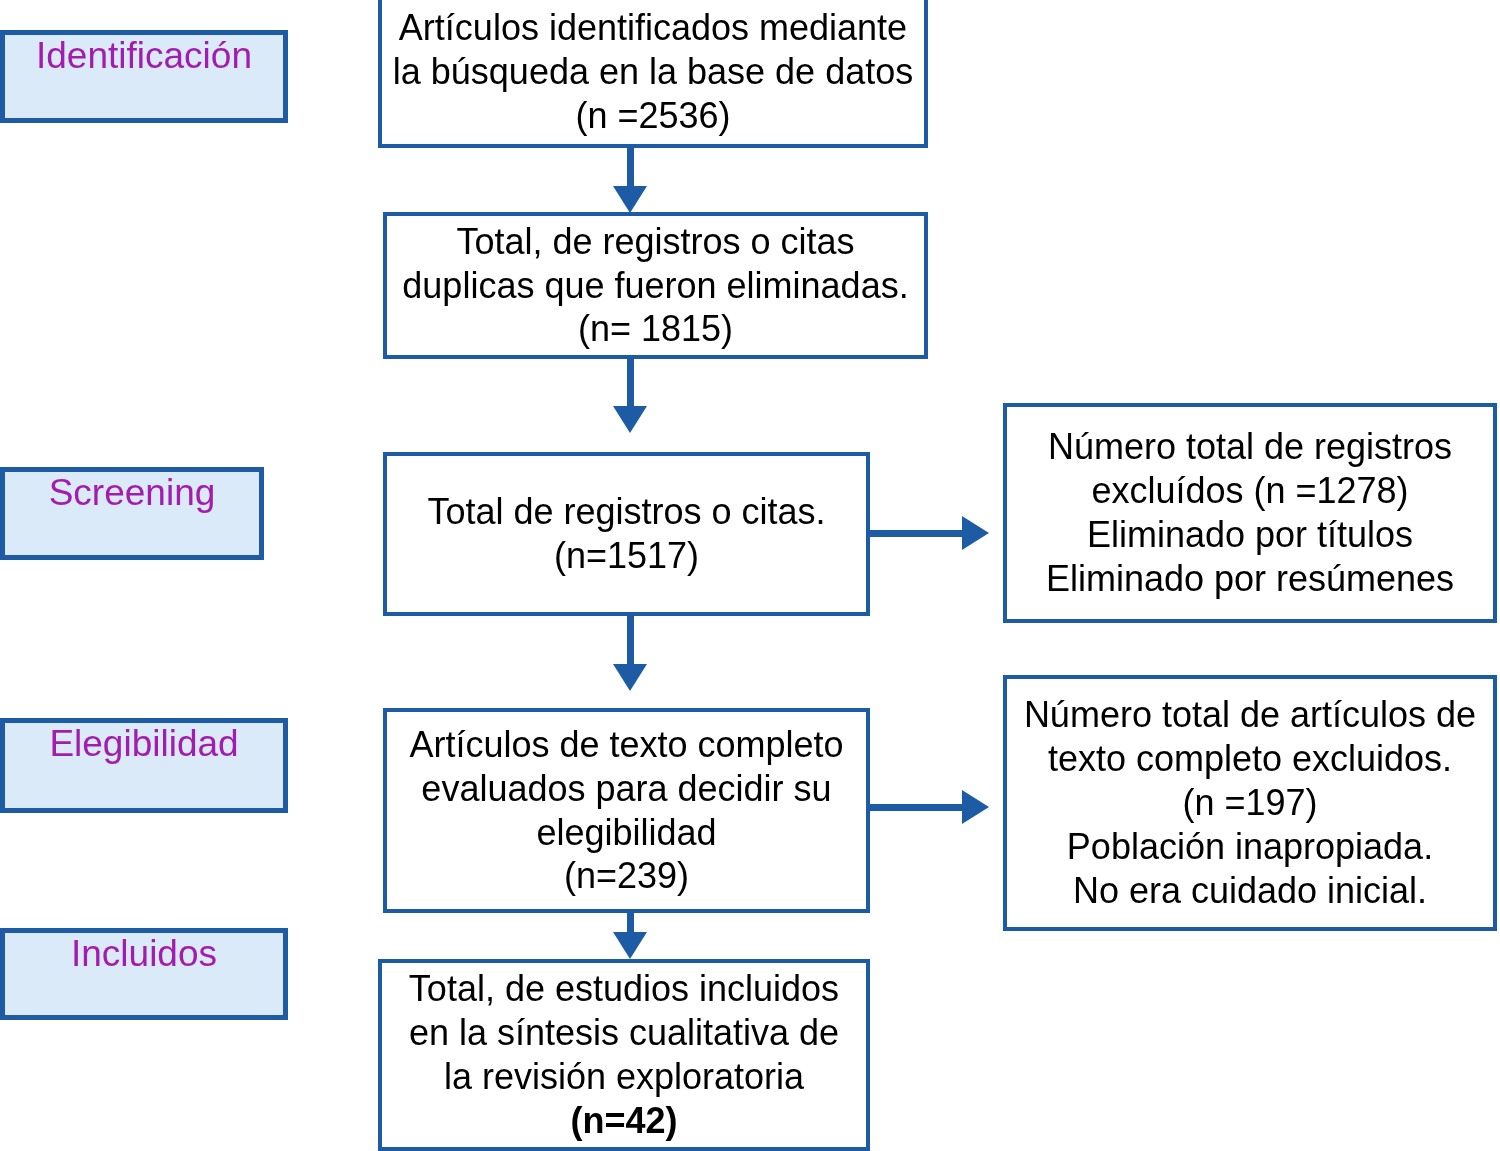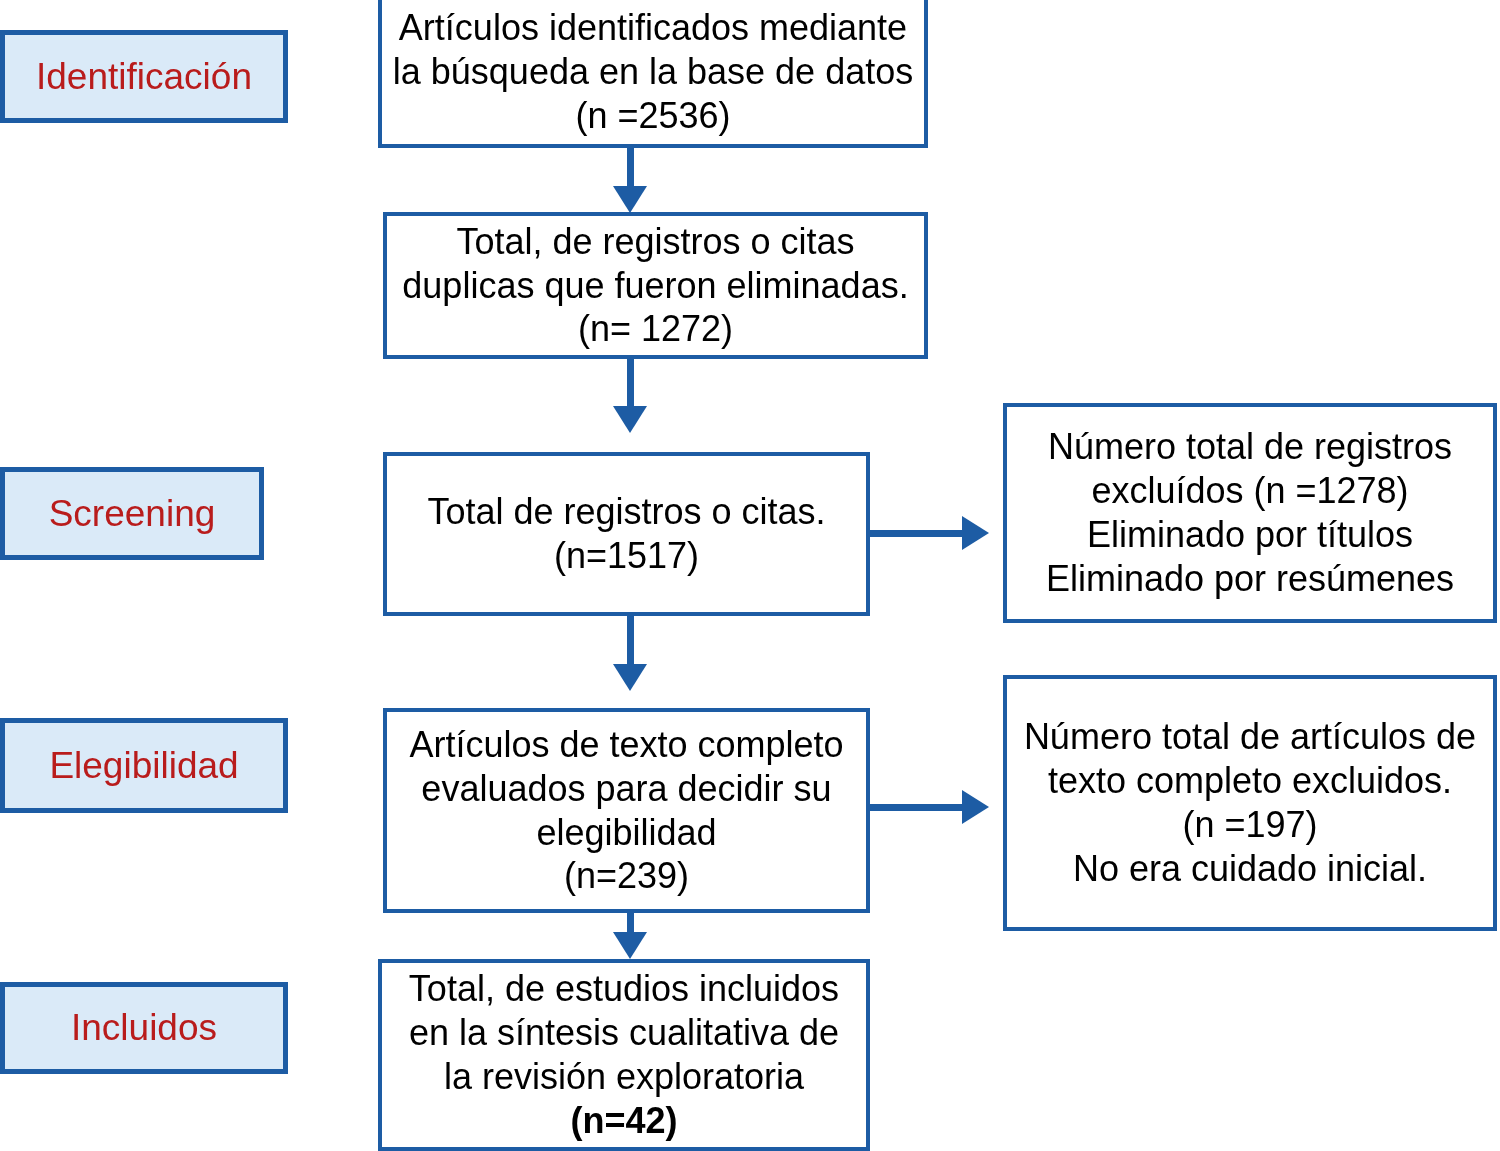--- a/index.html
+++ b/index.html
@@ -16,23 +16,23 @@
     overflow: hidden;
   }
 
   
   .stage-chip {
     position: absolute;
     box-sizing: border-box;
     background: #daeaf8;
     border: 5px solid #1d5ca4;
     display: flex;
-    align-items: center;
+    align-items: flex-start;
     justify-content: center;
-    color: #b91c1c;
+    color: #a21caf;
     font-size: 37px;
     line-height: 1.12;
     text-align: center;
   }
 
   
   .flow-box {
     position: absolute;
     box-sizing: border-box;
     background: #ffffff;
@@ -96,40 +96,40 @@
   </div>
 
   <div class="stage-chip" style="left:0px; top:467px; width:264px; height:93px;">
     <span>Screening</span>
   </div>
 
   <div class="stage-chip" style="left:0px; top:718px; width:288px; height:95px;">
     <span>Elegibilidad</span>
   </div>
 
-  <div class="stage-chip" style="left:0px; top:982px; width:288px; height:92px;">
+  <div class="stage-chip" style="left:0px; top:928px; width:288px; height:92px;">
     <span>Incluidos</span>
   </div>
 
   <div class="flow-box" style="left:378px; top:-4px; width:550px; height:152px;">
     <span class="lines">
       <span class="ln">Artículos identificados mediante</span>
       <span class="ln">la búsqueda en la base de datos</span>
       <span class="ln">(n =2536)</span>
     </span>
   </div>
 
   <div class="v-stem" style="left:627px; top:148px; height:45px;"></div>
   <div class="v-head" style="left:613px; top:186px;"></div>
 
   <div class="flow-box" style="left:383px; top:212px; width:545px; height:147px;">
     <span class="lines">
       <span class="ln">Total, de registros o citas</span>
       <span class="ln">duplicas que fueron eliminadas.</span>
-      <span class="ln">(n= 1272)</span>
+      <span class="ln">(n= 1815)</span>
     </span>
   </div>
 
   <div class="v-stem" style="left:627px; top:359px; height:55px;"></div>
   <div class="v-head" style="left:613px; top:406px;"></div>
 
   <div class="flow-box" style="left:383px; top:452px; width:487px; height:164px;">
     <span class="lines">
       <span class="ln">Total de registros o citas.</span>
       <span class="ln">(n=1517)</span>
@@ -161,20 +161,21 @@
   </div>
 
   <div class="h-stem" style="left:866px; top:804px; width:102px;"></div>
   <div class="h-head" style="left:962px; top:790px;"></div>
 
   <div class="flow-box" style="left:1003px; top:675px; width:494px; height:256px;">
     <span class="lines">
       <span class="ln">Número total de artículos de</span>
       <span class="ln">texto completo excluidos.</span>
       <span class="ln">(n =197)</span>
+      <span class="ln">Población inapropiada.</span>
       <span class="ln">No era cuidado inicial.</span>
     </span>
   </div>
 
   <div class="v-stem" style="left:627px; top:913px; height:30px;"></div>
   <div class="v-head" style="left:613px; top:932px;"></div>
 
   <div class="flow-box" style="left:378px; top:959px; width:492px; height:192px;">
     <span class="lines">
       <span class="ln">Total, de estudios incluidos</span>

